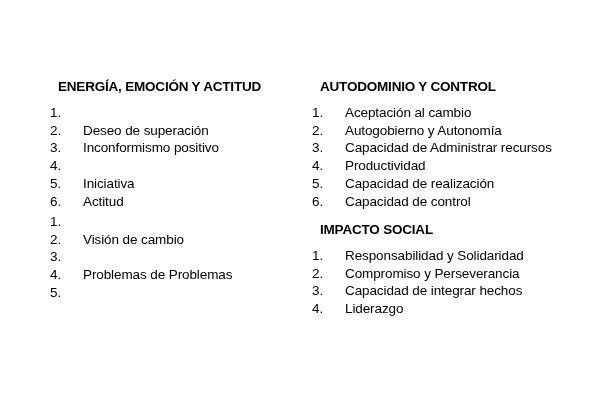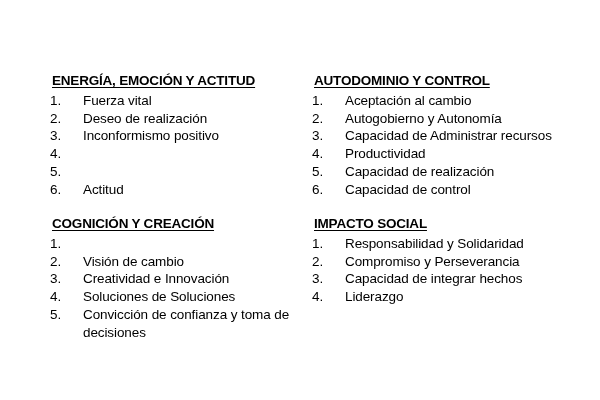--- a/index.html
+++ b/index.html
@@ -16,25 +16,24 @@
       color: #000000;
     }
     .section {
       position: absolute;
       width: 290px;
     }
     .section-title {
       font-weight: bold;
       font-size: 13.5px;
       line-height: 18px;
-      text-decoration: underline;
       text-underline-offset: 2px;
       letter-spacing: -0.2px;
       white-space: nowrap;
-      margin: 2px;
+      margin: 8px;
     }
     ol.items {
       list-style: none;
       margin: 0;
       padding: 0;
     }
     ol.items li {
       display: flex;
       font-size: 13.5px;
       line-height: 17.7px;
@@ -53,35 +52,35 @@
     #sec-impacto { left: 312px; top: 213px; }
   </style>
 </head>
 <body>
 
 <div class="section" id="sec-energia">
   <h2 class="section-title">ENERGÍA, EMOCIÓN  Y ACTITUD</h2>
   <ol class="items">
     <li>
         <span class="num">1.</span>
-        <span class="text">Fuerza vital</span>
       </li>
     <li>
         <span class="num">2.</span>
-        <span class="text">Deseo de realización</span>
+        <span class="text">Deseo de superación</span>
       </li>
     <li>
         <span class="num">3.</span>
         <span class="text">Inconformismo positivo</span>
       </li>
     <li>
         <span class="num">4.</span>
       </li>
     <li>
         <span class="num">5.</span>
+        <span class="text">Iniciativa</span>
       </li>
     <li>
         <span class="num">6.</span>
         <span class="text">Actitud</span>
       </li>
   </ol>
 </div>
 
 <div class="section" id="sec-autodominio">
   <h2 class="section-title">AUTODOMINIO Y CONTROL</h2>
@@ -107,40 +106,37 @@
         <span class="text">Capacidad de realización</span>
       </li>
     <li>
         <span class="num">6.</span>
         <span class="text">Capacidad de control</span>
       </li>
   </ol>
 </div>
 
 <div class="section" id="sec-cognicion">
-  <h2 class="section-title">COGNICIÓN Y CREACIÓN</h2>
   <ol class="items">
     <li>
         <span class="num">1.</span>
       </li>
     <li>
         <span class="num">2.</span>
         <span class="text">Visión de cambio</span>
       </li>
     <li>
         <span class="num">3.</span>
-        <span class="text">Creatividad e Innovación</span>
       </li>
     <li>
         <span class="num">4.</span>
-        <span class="text">Soluciones de Soluciones</span>
+        <span class="text">Problemas de Problemas</span>
       </li>
     <li>
         <span class="num">5.</span>
-        <span class="text">Convicción de confianza y toma de decisiones</span>
       </li>
   </ol>
 </div>
 
 <div class="section" id="sec-impacto">
   <h2 class="section-title">IMPACTO SOCIAL</h2>
   <ol class="items">
     <li>
         <span class="num">1.</span>
         <span class="text">Responsabilidad y Solidaridad</span>

